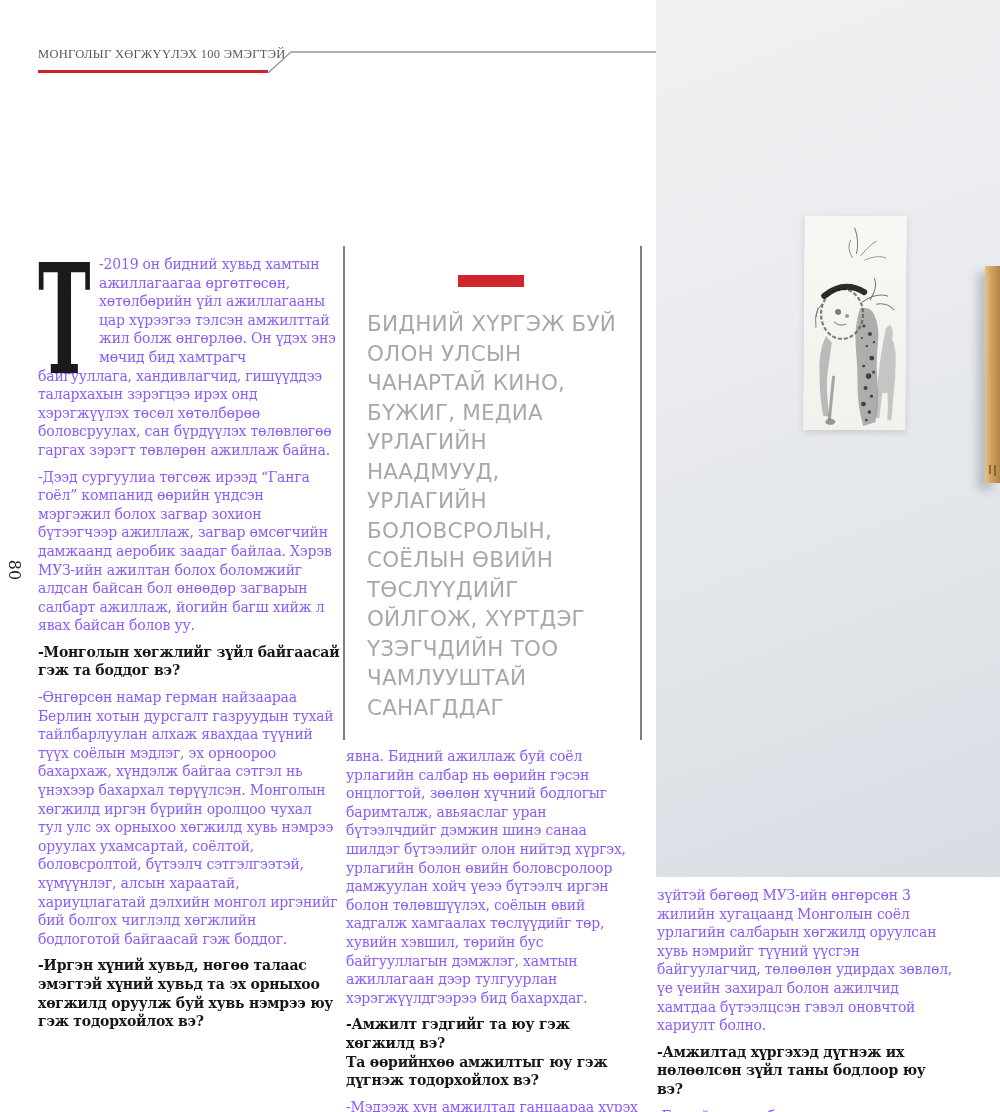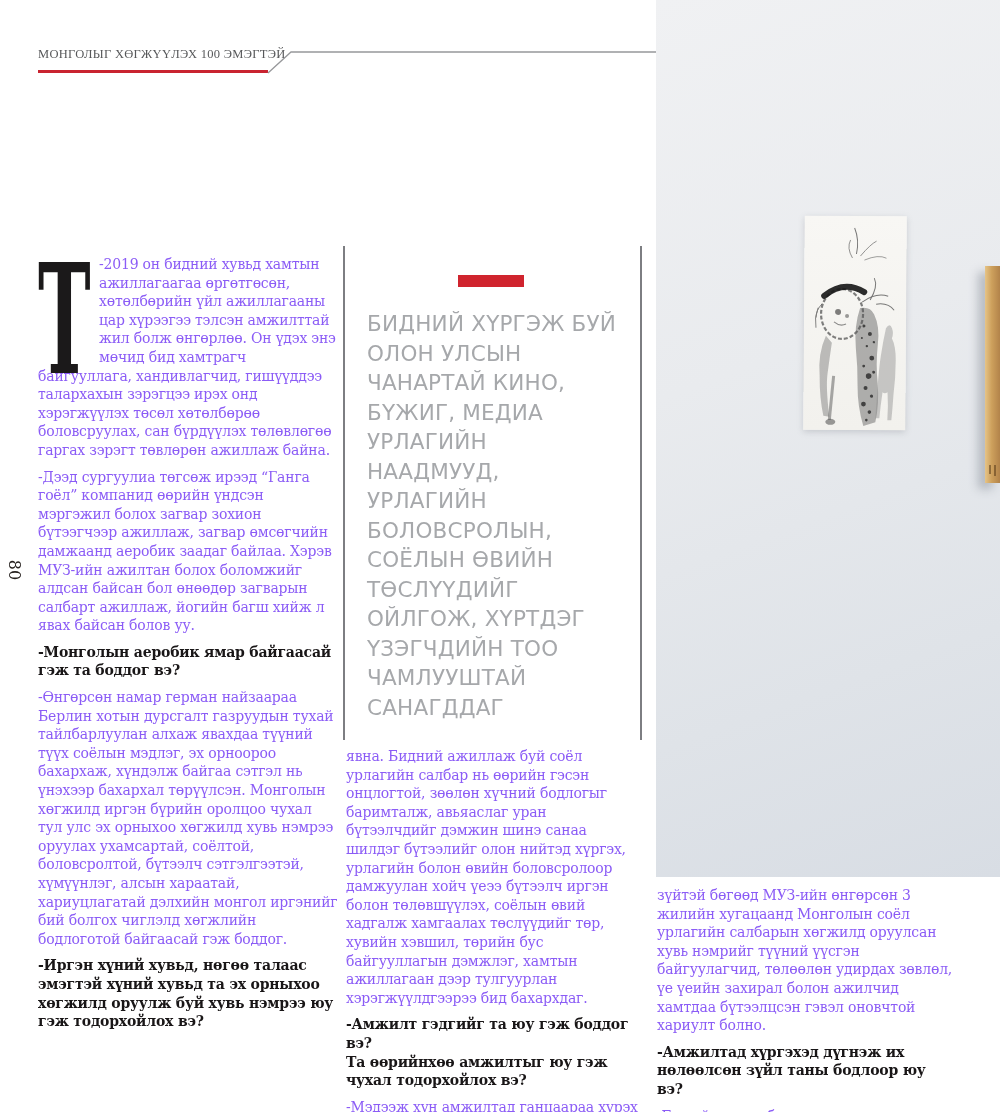--- a/index.html
+++ b/index.html
@@ -91,36 +91,36 @@
   <div class="pagenum">80</div>
 
   <div class="col-left body-copy">
     <p class="q">
       <span class="dropcap-box">
           <span class="dropcap-glyph">Т</span>
         </span>
     </p>
     <p>-2019 он бидний хувьд хамтын ажиллагаагаа өргөтгөсөн, хөтөлбөрийн үйл ажиллагааны цар хүрээгээ тэлсэн амжилттай жил болж өнгөрлөө. Он үдэх энэ мөчид бид хамтрагч байгууллага, хандивлагчид, гишүүддээ талархахын зэрэгцээ ирэх онд хэрэгжүүлэх төсөл хөтөлбөрөө боловсруулах, сан бүрдүүлэх төлөвлөгөө гаргах зэрэгт төвлөрөн ажиллаж байна.</p>
     <p>-Дээд сургуулиа төгсөж ирээд “Ганга гоёл” компанид өөрийн үндсэн мэргэжил болох загвар зохион бүтээгчээр ажиллаж, загвар өмсөгчийн дамжаанд аеробик заадаг байлаа. Хэрэв МУЗ-ийн ажилтан болох боломжийг алдсан байсан бол өнөөдөр загварын салбарт ажиллаж, йогийн багш хийж л явах байсан болов уу.</p>
-    <p class="q">-Монголын аеробик ямар байгаасай гэж та боддог вэ?</p>
+    <p class="q">-Монголын хөгжлийг зүйл байгаасай гэж та боддог вэ?</p>
     <p>-Өнгөрсөн намар герман найзаараа Берлин хотын дурсгалт газруудын тухай тайлбарлуулан алхаж явахдаа түүний түүх соёлын мэдлэг, эх орноороо бахархаж, хүндэлж байгаа сэтгэл нь үнэхээр бахархал төрүүлсэн. Монголын хөгжилд иргэн бүрийн оролцоо чухал тул улс эх орныхоо хөгжилд хувь нэмрээ оруулах ухамсартай, соёлтой, боловсролтой, бүтээлч сэтгэлгээтэй, хүмүүнлэг, алсын хараатай, хариуцлагатай дэлхийн монгол иргэнийг бий болгох чиглэлд хөгжлийн бодлоготой байгаасай гэж боддог.</p>
     <p class="q">-Иргэн хүний хувьд, нөгөө талаас эмэгтэй хүний хувьд та эх орныхоо хөгжилд оруулж буй хувь нэмрээ юу гэж тодорхойлох вэ?</p>
 
   </div>
 
   <div class="vrule vrule-left"></div>
   <div class="vrule vrule-right"></div>
   <div class="red-dash"></div>
   <div class="pull-quote">БИДНИЙ ХҮРГЭЖ БУЙ ОЛОН УЛСЫН ЧАНАРТАЙ КИНО, БҮЖИГ, МЕДИА УРЛАГИЙН НААДМУУД, УРЛАГИЙН БОЛОВСРОЛЫН, СОЁЛЫН ӨВИЙН ТӨСЛҮҮДИЙГ ОЙЛГОЖ, ХҮРТДЭГ ҮЗЭГЧДИЙН ТОО ЧАМЛУУШТАЙ САНАГДДАГ</div>
 
   <div class="col-mid body-copy">
     <p>явна. Бидний ажиллаж буй соёл урлагийн салбар нь өөрийн гэсэн онцлогтой, зөөлөн хүчний бодлогыг баримталж, авьяаслаг уран бүтээлчдийг дэмжин шинэ санаа шилдэг бүтээлийг олон нийтэд хүргэх, урлагийн болон өвийн боловсролоор дамжуулан хойч үеээ бүтээлч иргэн болон төлөвшүүлэх, соёлын өвий хадгалж хамгаалах төслүүдийг төр, хувийн хэвшил, төрийн бус байгууллагын дэмжлэг, хамтын ажиллагаан дээр тулгуурлан хэрэгжүүлдгээрээ бид бахархдаг.</p>
     <p class="q">
-      <span class="qline">-Амжилт гэдгийг та юу гэж боддог вэ?</span>
-      <span class="qline">Та өөрийнхөө амжилтыг юу гэж чухал тодорхойлох вэ?</span>
+      <span class="qline">-Амжилт гэдгийг та юу гэж хөгжилд вэ?</span>
+      <span class="qline">Та өөрийнхөө амжилтыг юу гэж дүгнэж тодорхойлох вэ?</span>
     </p>
     <p>-Мэдээж хүн амжилтад ганцаараа хүрэх боломжгүй. Харин амжилтад гэр бүлийн хүмүүжил, хамт олны дэмжлэг, хувь хүний хичээл зүтгэл чухал нөлөөтэй. Миний амжилт гэхээсээ манай, бидний амжилт гэх нь</p>
   </div>
 
   <div class="photo">
     <div class="paper">
       <svg viewBox="0 0 102 214" preserveAspectRatio="none">
         <g stroke="#4d4d4d" fill="none" opacity="0.75">
           <path d="M52 38 q3 -14 -2 -26" stroke-width="1"></path>
           <path d="M56 40 q10 -12 16 -15" stroke-width="0.8"></path>

